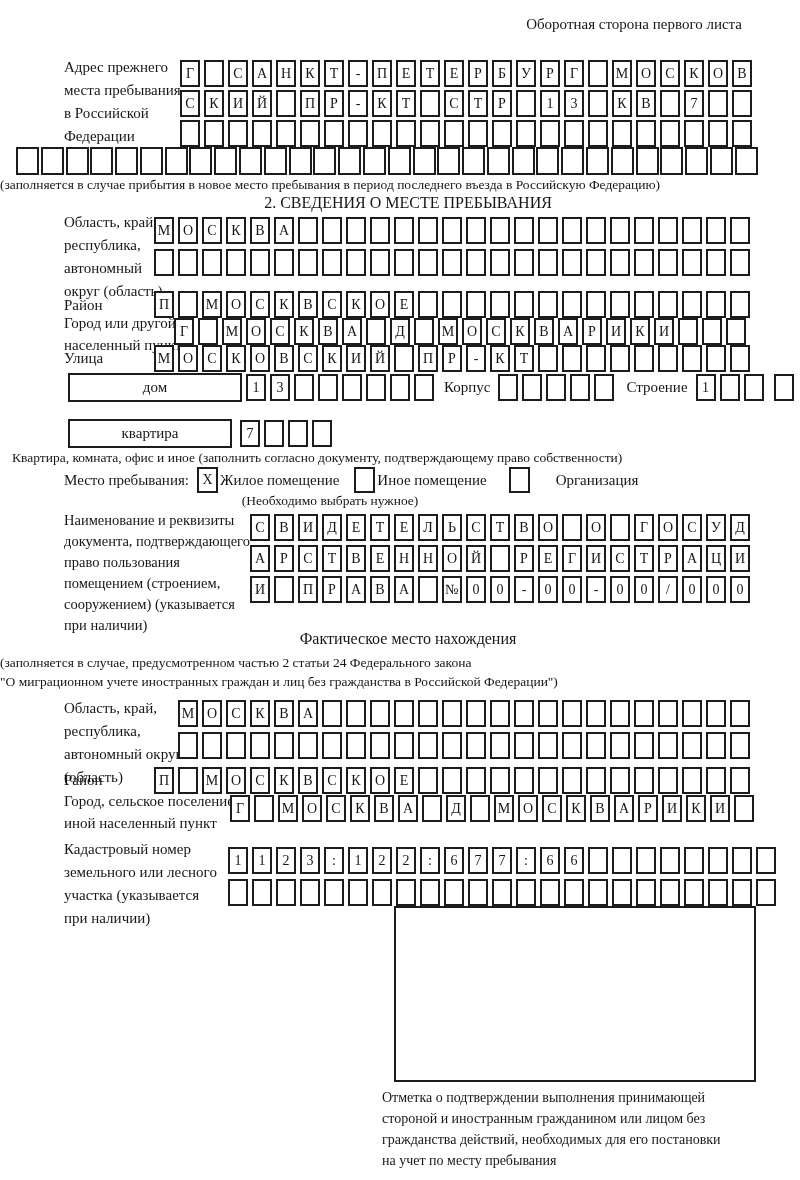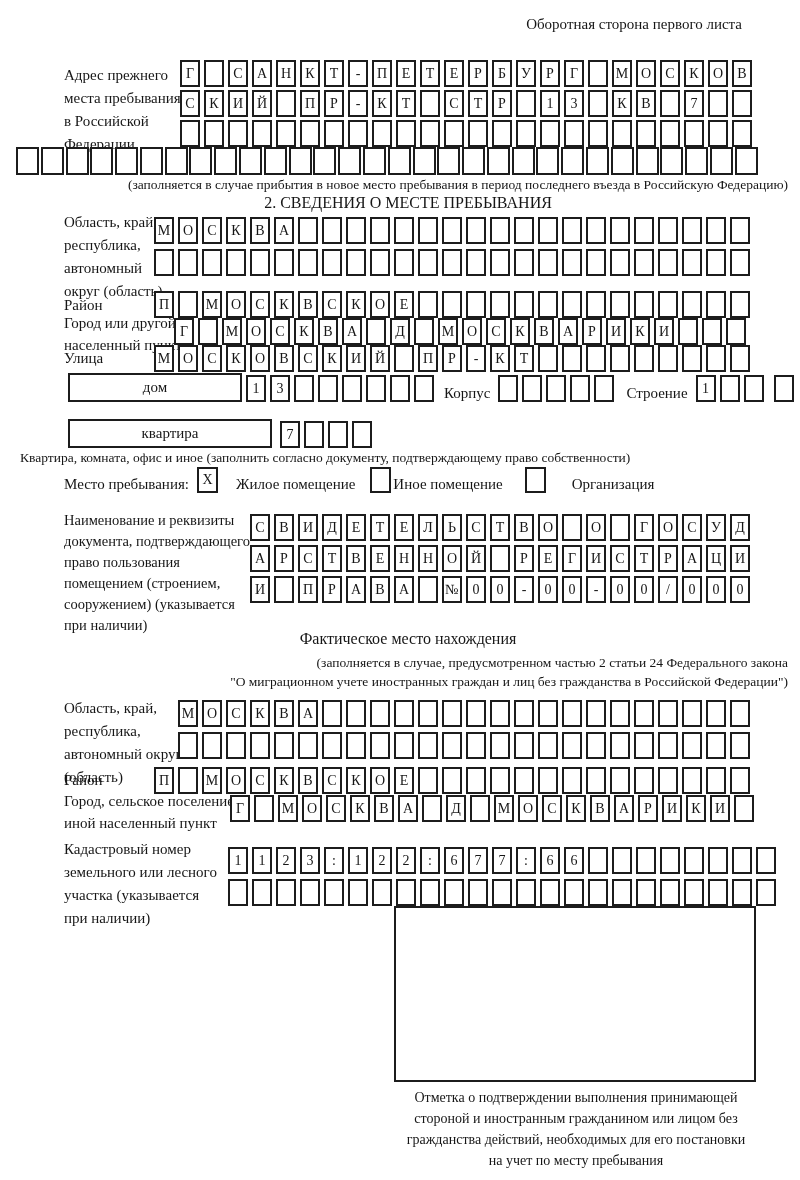--- a/index.html
+++ b/index.html
@@ -9,42 +9,42 @@
   .flabel {position:absolute; font-size:15px; line-height:23px; white-space:pre-line;}
   .flabel.tight {font-size:14.5px; line-height:21px;}
   .flabel.lh22 {line-height:22px;}
   .crow {position:absolute; display:flex; column-gap:4px;}
   .cell {box-sizing:border-box; flex:0 0 20px; width:20px; height:27px; border:2px solid #1c1c1c;
          display:flex; align-items:center; justify-content:center; font-size:14px; background:#fff;}
   .crow.big .cell {flex-basis:23px; width:23px; height:28px;}
   .crow.spread {column-gap:0; justify-content:space-between;}
   .cgroup {display:flex; column-gap:4px;}
   .cgroup.gap-last .cell:last-child {margin-left:6px;}
-  .cnote {position:absolute; left:0; width:788px; text-align:right; font-size:13.5px;}
+  .cnote {position:absolute; left:0; width:788px; text-align:left; font-size:13.5px;}
   .lnote {position:absolute; font-size:13.5px;}
   .stitle {position:absolute; left:8px; width:800px; text-align:center; font-weight:normal; font-size:16px;}
-  .inline-row {position:absolute; display:flex; align-items:flex-end;padding-left:44px;}
+  .inline-row {position:absolute; display:flex; align-items:center;padding-left:44px;}
   .bigbox {box-sizing:border-box; border:2px solid #1c1c1c; height:29px; display:flex;
            align-items:center; justify-content:center; font-size:15px; background:#fff;}
   .ilabel {font-size:15px; white-space:nowrap;}
   .checkbox {box-sizing:border-box; flex:0 0 21px; width:21px; height:26px; border:2px solid #1c1c1c;
              display:flex; align-items:center; justify-content:center; font-size:14px;}
   .stamp-box {position:absolute; left:394px; top:906px; width:362px; height:176px;
               box-sizing:border-box; border:2px solid #1c1c1c; background:#fff;}
-  .stamp-note {position:absolute; left:382px; top:1087px; width:388px; text-align:center;
+  .stamp-note {position:absolute; left:382px; top:1087px; width:388px; 
                font-size:14px; line-height:21px; white-space:pre-line;}
 </style>
 </head>
 <body>
 
 <div class="page">
 
   <div class="side-note">Оборотная сторона первого листа</div>
 
-  <div class="flabel" style="left:64px; top:64px">Адрес прежнего
+  <div class="flabel" style="left:64px; top:56px">Адрес прежнего
 места пребывания
 в Российской
 Федерации</div>
   <div class="crow" style="left:180px; top:60px">
       <span class="cell">Г</span>
       <span class="cell"></span>
       <span class="cell">С</span>
       <span class="cell">А</span>
       <span class="cell">Н</span>
       <span class="cell">К</span>
@@ -324,39 +324,40 @@
     <div class="ilabel" style="margin:0 8px 0 12px">Строение</div>
     <div class="cgroup gap-last">
         <span class="cell">1</span>
         <span class="cell"></span>
         <span class="cell"></span>
         <span class="cell"></span>
       </div>
   </div>
 
   <div class="inline-row" style="left:24px; top:419px">
-    <div class="bigbox" style="width:204px">квартира</div>
+    <div class="bigbox" style="width:164px">квартира</div>
     <div class="cgroup" style="margin-left:8px">
         <span class="cell">7</span>
         <span class="cell"></span>
         <span class="cell"></span>
         <span class="cell"></span>
       </div>
   </div>
-  <div class="lnote" style="left:20px; top:450px">Квартира, комната, офис и иное (заполнить согласно документу, подтверждающему право собственности)</div>
+  <div class="lnote" style="left:12px; top:450px">Квартира, комната, офис и иное (заполнить согласно документу, подтверждающему право собственности)</div>
 
   <div class="inline-row" style="left:20px; top:467px">
     <div class="ilabel">Место пребывания:</div>
     <div class="checkbox" style="margin-left:8px">X</div>
-    <div class="ilabel" style="margin-left:18px">Жилое помещение</div>
+    <div class="ilabel" style="margin-left:2px">Жилое помещение</div>
     <div class="checkbox" style="margin-left:15px"></div>
     <div class="ilabel" style="margin-left:2px">Иное помещение</div>
     <div class="checkbox" style="margin-left:22px"></div>
     <div class="ilabel" style="margin-left:26px">Организация</div>
   </div>
+  <div class="lnote" style="left:150px; top:493px; width:360px; text-align:center">(Необходимо выбрать нужное)</div>
 
   <div class="flabel tight" style="left:64px; top:510px">Наименование и реквизиты
 документа, подтверждающего
 право пользования
 помещением (строением,
 сооружением) (указывается
 при наличии)</div>
   <div class="crow" style="left:250px; top:514px">
       <span class="cell">С</span>
       <span class="cell">В</span>

